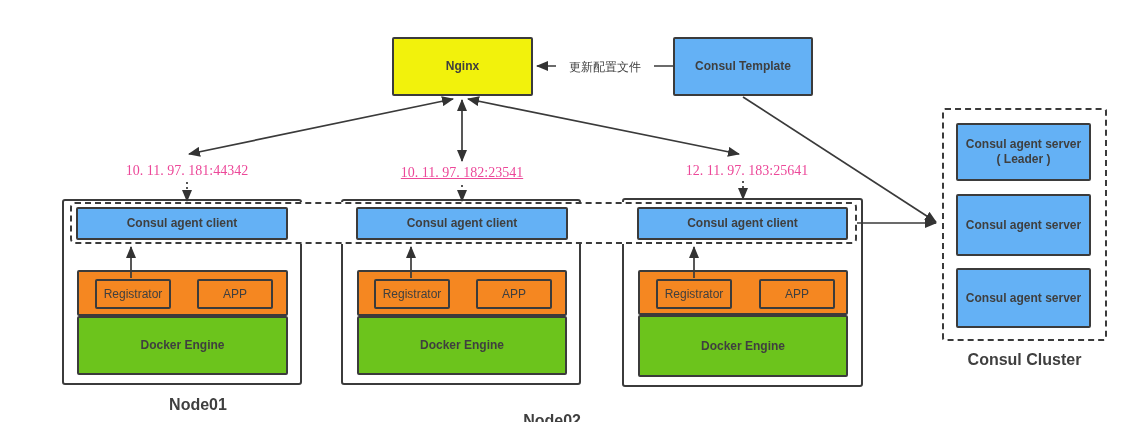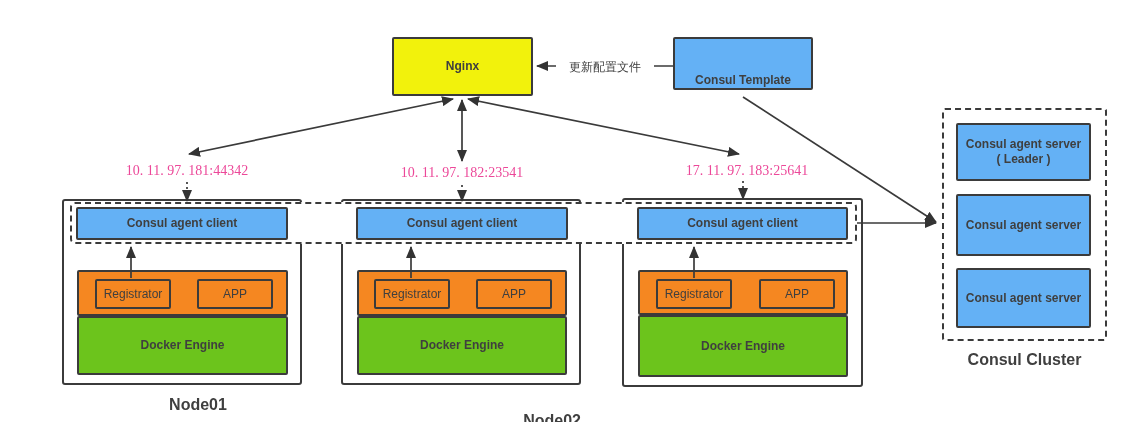--- a/index.html
+++ b/index.html
@@ -69,28 +69,28 @@
     <line x1="131" y1="278" x2="131" y2="247" marker-end="url(#ah)"></line>
     <line x1="411" y1="278" x2="411" y2="247" marker-end="url(#ah)"></line>
     <line x1="694" y1="278" x2="694" y2="247" marker-end="url(#ah)"></line>
     <line x1="743" y1="97" x2="936" y2="222" marker-end="url(#ah)"></line>
     <line x1="857" y1="223" x2="936" y2="223" marker-end="url(#ah)"></line>
   </svg>
 
   <div class="box yellow" style="left:392px; top:37px; width:141px; height:59px;">
     <span>Nginx</span>
   </div>
-  <div class="box blue" style="left:673px; top:37px; width:140px; height:53px;justify-content:flex-end;">
+  <div class="box blue" style="left:673px; top:37px; width:140px; height:59px;">
     <span>Consul Template</span>
   </div>
   <div class="wire-label" style="left:556px; top:59px; width:94px;">更新配置文件</div>
 
   <div class="iplabel" style="left:112px; top:163px; width:150px;">10. 11. 97. 181:44342</div>
-  <div class="iplabel" style="left:387px; top:165px; width:150px;">10. 11. 97. 182:23541</div>
-  <div class="iplabel" style="left:672px; top:163px; width:150px;">17. 11. 97. 183:25641</div>
+  <div class="iplabel" style="left:387px; top:165px; width:150px;text-decoration:underline;">10. 11. 97. 182:23541</div>
+  <div class="iplabel" style="left:672px; top:163px; width:150px;">12. 11. 97. 183:25641</div>
 
   <div class="node-rect" style="left:62px;  top:199px; width:240px; height:186px;"></div>
   <div class="node-rect" style="left:341px; top:199px; width:240px; height:186px;"></div>
   <div class="node-rect" style="left:622px; top:198px; width:241px; height:189px;"></div>
 
   <div class="band" style="left:70px; top:202px; width:787px; height:42px;"></div>
 
   <div class="box blue client" style="left:76px;  top:207px; width:212px; height:33px;">
     <span>Consul agent client</span>
   </div>

